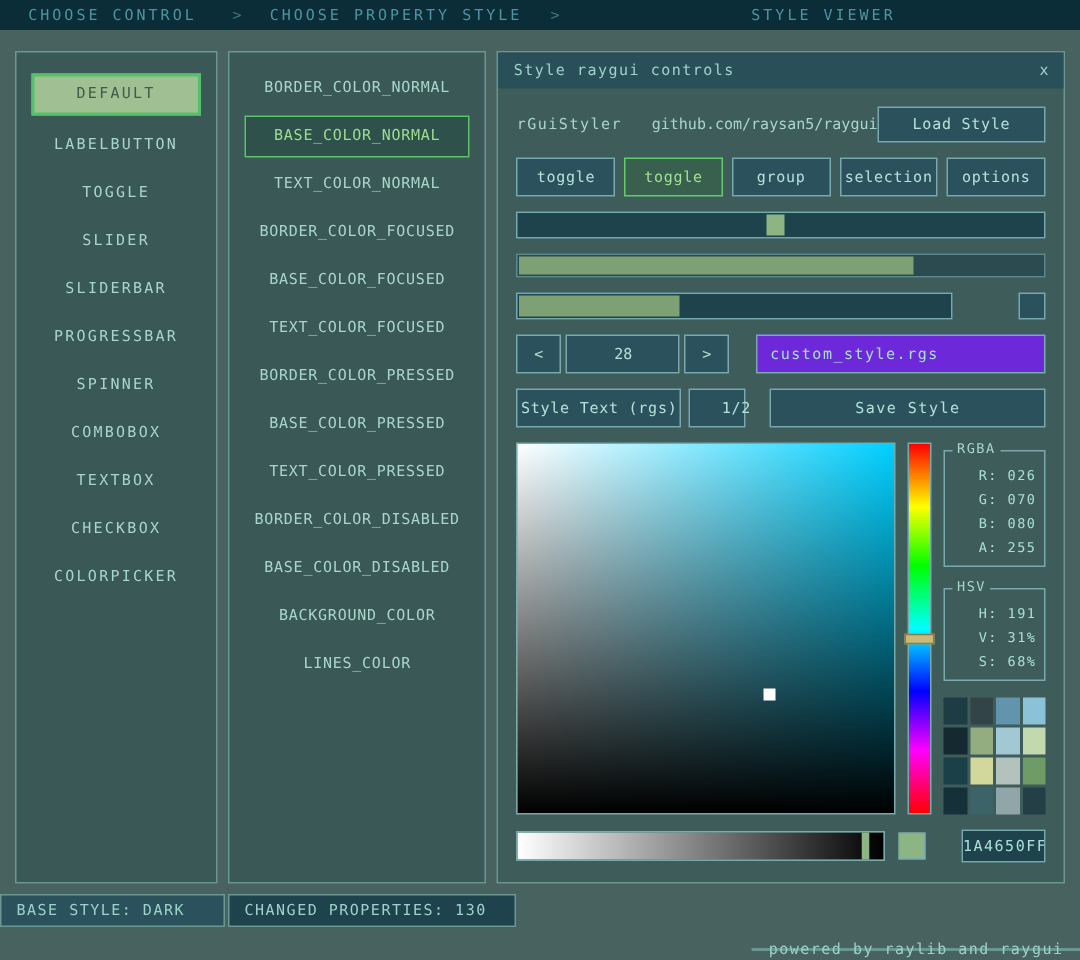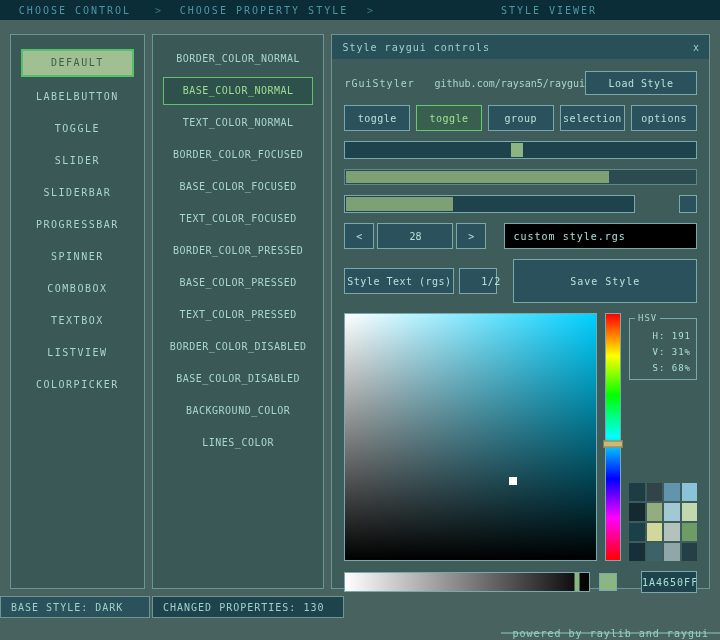--- a/index.html
+++ b/index.html
@@ -59,26 +59,26 @@
   .slider-handle { position:absolute; top:1px; bottom:1px; width:12px; background:#8db483;
                    transform:translateX(-50%); cursor:grab; }
   .progress-track { position:relative; height:16px; background:#2c4b51; border:1px solid #5c8a8c; }
   .progress-fill { position:absolute; left:1px; top:1px; bottom:1px; background:#7da175; }
   .mini-square { width:18px; height:18px; background:#2b525c; border:1px solid #78aaad; margin-left:44px; }
 
   .spin-btn { width:30px; height:26px; }
   .spin-value { width:76px; height:26px; border:1px solid #78aaad; background:#2b525c;
                 color:#b2e2da; display:flex; align-items:center; justify-content:center;
                 font-size:10px; margin:0 3px; }
-  .text-input { flex:1; height:26px; background:#000000; border:1px solid #78aaad; color:#a9e0d6;
+  .text-input { flex:1; height:26px; background:#6d28d9; border:1px solid #78aaad; color:#a9e0d6;
                 font-size:10px; padding:0 8px; margin-left:18px; font-family:inherit; letter-spacing:1px; }
 
   .style-text-btn { width:110px; height:26px; }
   .page-btn { width:38px; height:26px; margin-left:5px;padding-left:25px; }
-  .save-btn { flex:1; height:44px; margin-left:16px; letter-spacing:1px; }
+  .save-btn { flex:1; height:26px; margin-left:16px; letter-spacing:1px; }
 
   
   .color-area { display:flex; gap:8px; height:248px; }
   .sv-square { position:relative; flex:1; border:1px solid #78aaad; cursor:crosshair; }
   .sv-layer { position:absolute; left:0; top:0; right:0; bottom:0; }
   .sv-white { background:linear-gradient(to right, #ffffff, rgba(255,255,255,0)); }
   .sv-black { background:linear-gradient(to top, #000000, rgba(0,0,0,0)); }
   .sv-cursor { position:absolute; width:8px; height:8px; background:#ffffff; transform:translate(-50%,-50%); }
 
   .hue-bar { position:relative; width:16px; border:1px solid #78aaad;
@@ -132,21 +132,21 @@
     <div class="panel controls-panel">
       <div class="list-item selected">DEFAULT</div>
       <div class="list-item">LABELBUTTON</div>
       <div class="list-item">TOGGLE</div>
       <div class="list-item">SLIDER</div>
       <div class="list-item">SLIDERBAR</div>
       <div class="list-item">PROGRESSBAR</div>
       <div class="list-item">SPINNER</div>
       <div class="list-item">COMBOBOX</div>
       <div class="list-item">TEXTBOX</div>
-      <div class="list-item">LISTVIEW</div>
+      <div class="list-item">CHECKBOX</div>
       <div class="list-item">COLORPICKER</div>
     </div>
 
     <div class="panel props-panel">
       <div class="list-item">BORDER_COLOR_NORMAL</div>
       <div class="list-item selected">BASE_COLOR_NORMAL</div>
       <div class="list-item">TEXT_COLOR_NORMAL</div>
       <div class="list-item">BORDER_COLOR_FOCUSED</div>
       <div class="list-item">BASE_COLOR_FOCUSED</div>
       <div class="list-item">TEXT_COLOR_FOCUSED</div>
@@ -218,20 +218,27 @@
             <div class="sv-layer sv-white"></div>
             <div class="sv-layer sv-black"></div>
             <div class="sv-cursor" style="left: 67%; top: 68%;"></div>
           </div>
 
           <div class="hue-bar">
             <div class="hue-handle" style="top: 53%;"></div>
           </div>
 
           <div class="right-col">
+            <div class="group">
+              <span class="group-label">RGBA</span>
+              <div class="group-row">R: 026</div>
+              <div class="group-row">G: 070</div>
+              <div class="group-row">B: 080</div>
+              <div class="group-row">A: 255</div>
+            </div>
 
             <div class="group">
               <span class="group-label">HSV</span>
               <div class="group-row">H: 191</div>
               <div class="group-row">V: 31%</div>
               <div class="group-row">S: 68%</div>
             </div>
 
             <div class="palette">
               <div class="swatch" style="background: rgb(30, 60, 68);"></div>

